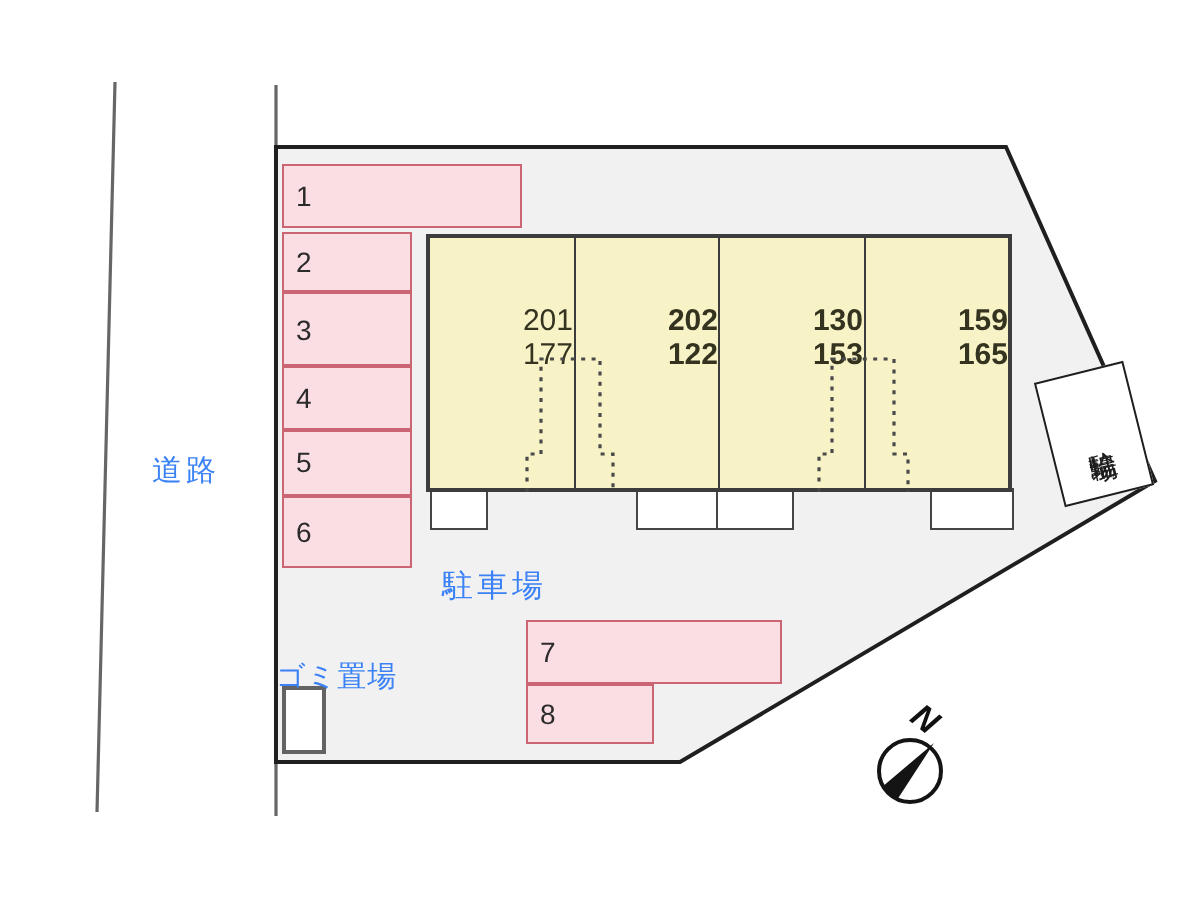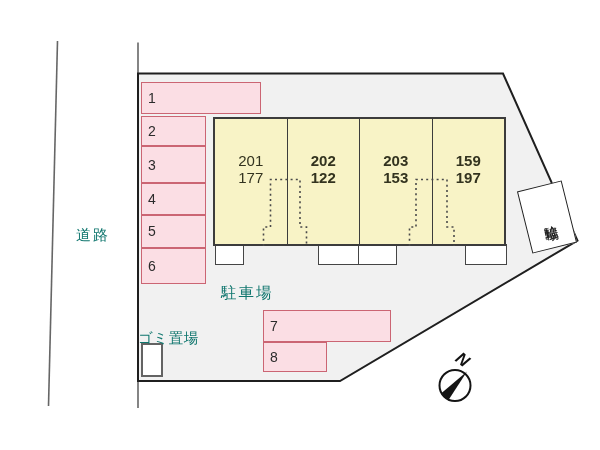--- a/index.html
+++ b/index.html
@@ -24,26 +24,26 @@
     padding-left:6px;font-size:14px;color:#2b2b2b;z-index:2;
   }
   #building{
     position:absolute;left:213px;top:117px;width:293px;height:129px;
     box-sizing:border-box;background:var(--building-fill,#f8f3c6);
     border:2px solid var(--building-border,#3c3c3c);
     display:flex;z-index:3;
   }
   .unit{flex:1;box-sizing:border-box;}
   .unit + .unit{border-left:1.7px solid var(--building-border,#3c3c3c);font-weight:bold;}
-  .unit-label{margin-top:33px;text-align:center;font-size:15px;line-height:17px;color:#33331f;}
+  .unit-label{margin-top:33px;text-align:right;font-size:15px;line-height:17px;color:#33331f;}
   .porch{
     position:absolute;box-sizing:border-box;background:#ffffff;
     border:1.5px solid #454545;height:21px;top:244px;z-index:1;
   }
-  .map-label{position:absolute;white-space:nowrap;color:#0f766e;z-index:4;}
+  .map-label{position:absolute;white-space:nowrap;color:#3b82f6;z-index:4;}
   #road-label{left:76px;top:226px;font-size:15px;letter-spacing:2px;}
   #parking-lot-label{left:221px;top:283px;font-size:15.5px;letter-spacing:2px;}
   #garbage-label{left:138px;top:329px;font-size:14.5px;letter-spacing:0.5px;}
   #garbage-box{
     position:absolute;left:141px;top:343px;width:22px;height:34px;
     box-sizing:border-box;background:#ffffff;border:2px solid #636363;z-index:2;
   }
   #bike-box{
     position:absolute;left:524px;top:185px;width:46px;height:64px;
     box-sizing:border-box;background:#ffffff;border:1.6px solid #1f1f1f;
@@ -113,28 +113,28 @@
       </div>
     </div>
     <div class="unit">
       <div class="unit-label">
         <div>202</div>
         <div>122</div>
       </div>
     </div>
     <div class="unit">
       <div class="unit-label">
-        <div>203</div>
+        <div>130</div>
         <div>153</div>
       </div>
     </div>
     <div class="unit">
       <div class="unit-label">
         <div>159</div>
-        <div>197</div>
+        <div>165</div>
       </div>
     </div>
   </div>
 
   <svg id="overlay-svg" width="600" height="450" viewBox="0 0 600 450">
     <path class="stair-path" d="M263.5,246 L263.5,227 L270.5,227 L270.5,179.5 L300,179.5 L300,227 L306.5,227 L306.5,246"></path>
     <path class="stair-path" d="M409.5,246 L409.5,227 L416,227 L416,179.5 L447,179.5 L447,227 L454,227 L454,246"></path>
   </svg>
 
   <div class="map-label" id="garbage-label">ゴミ置場</div>

